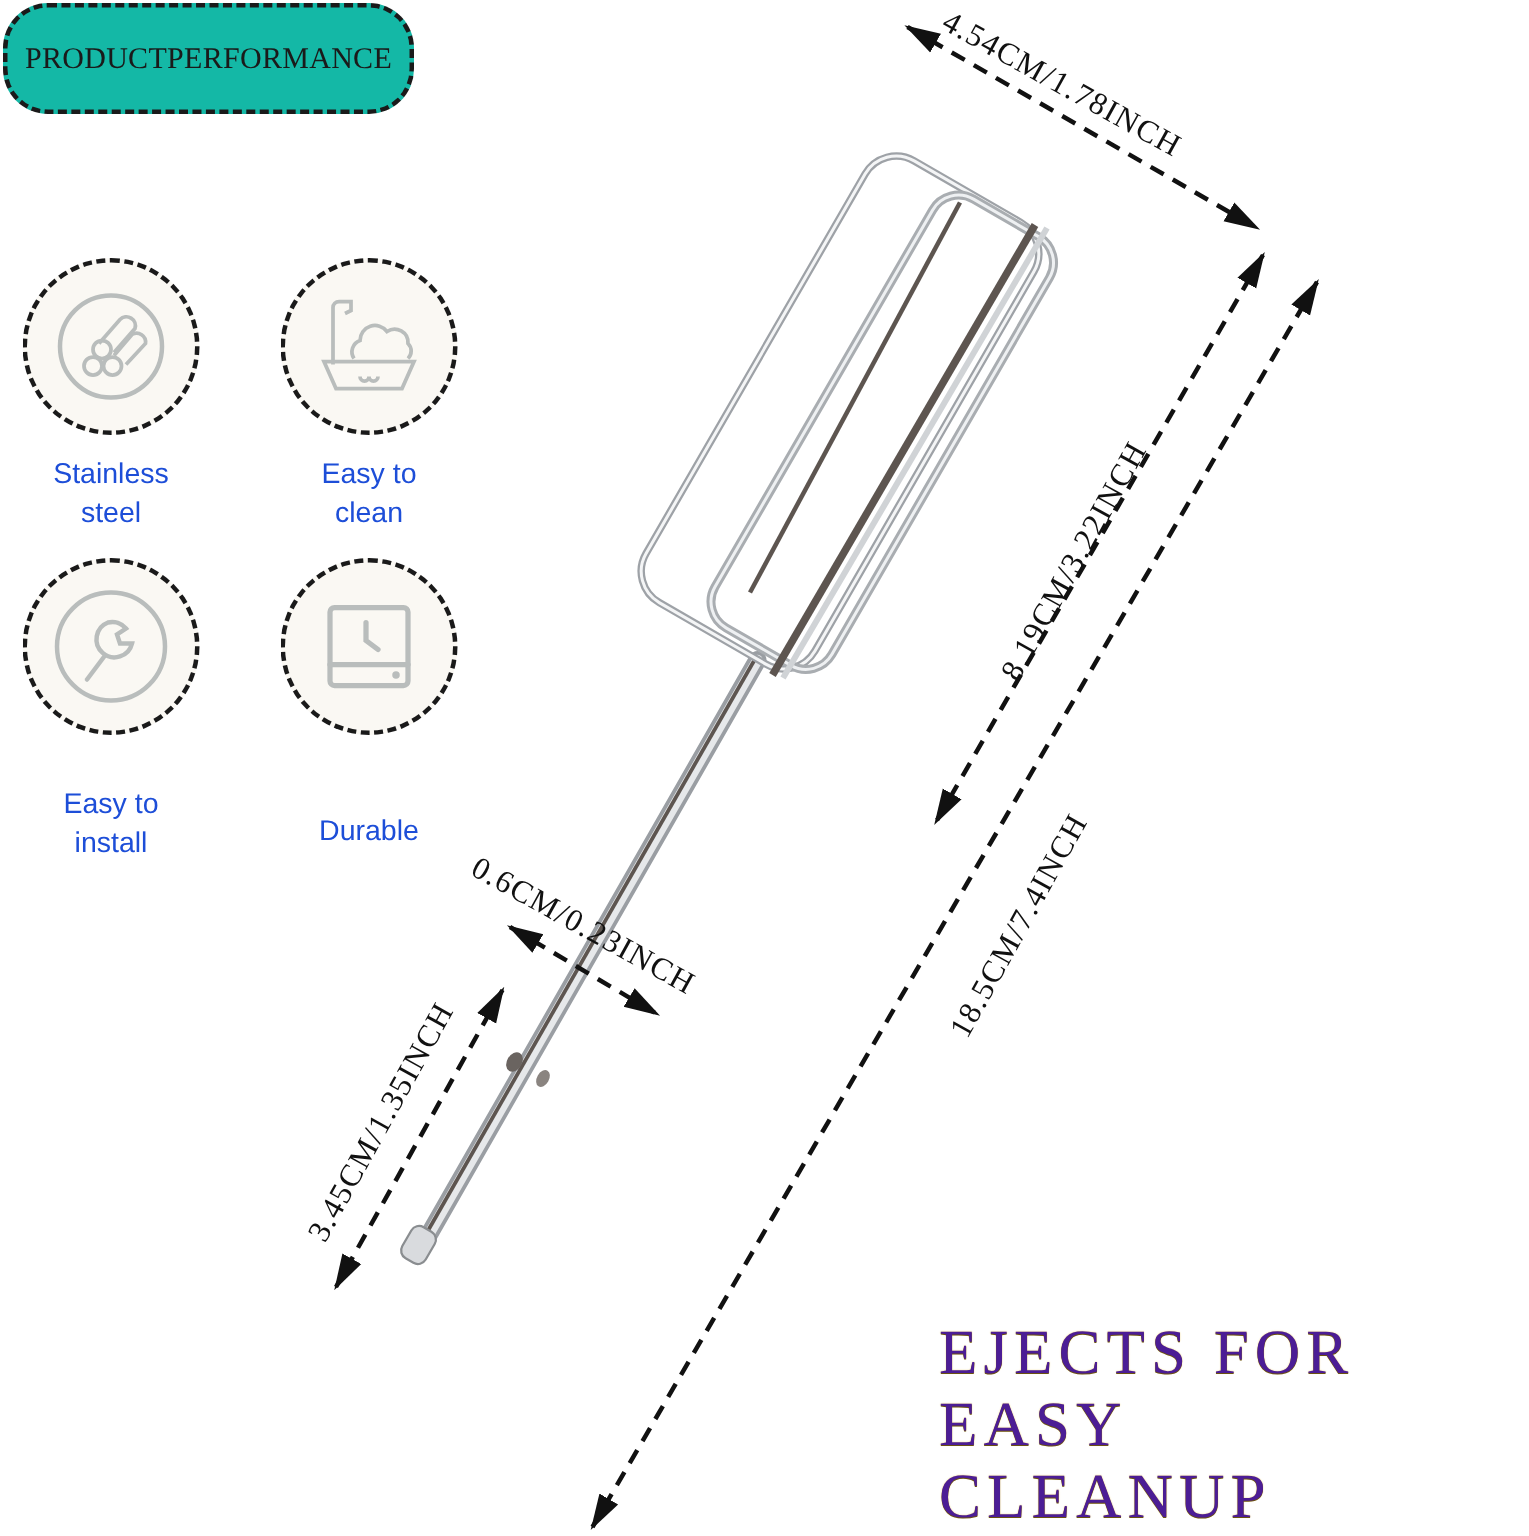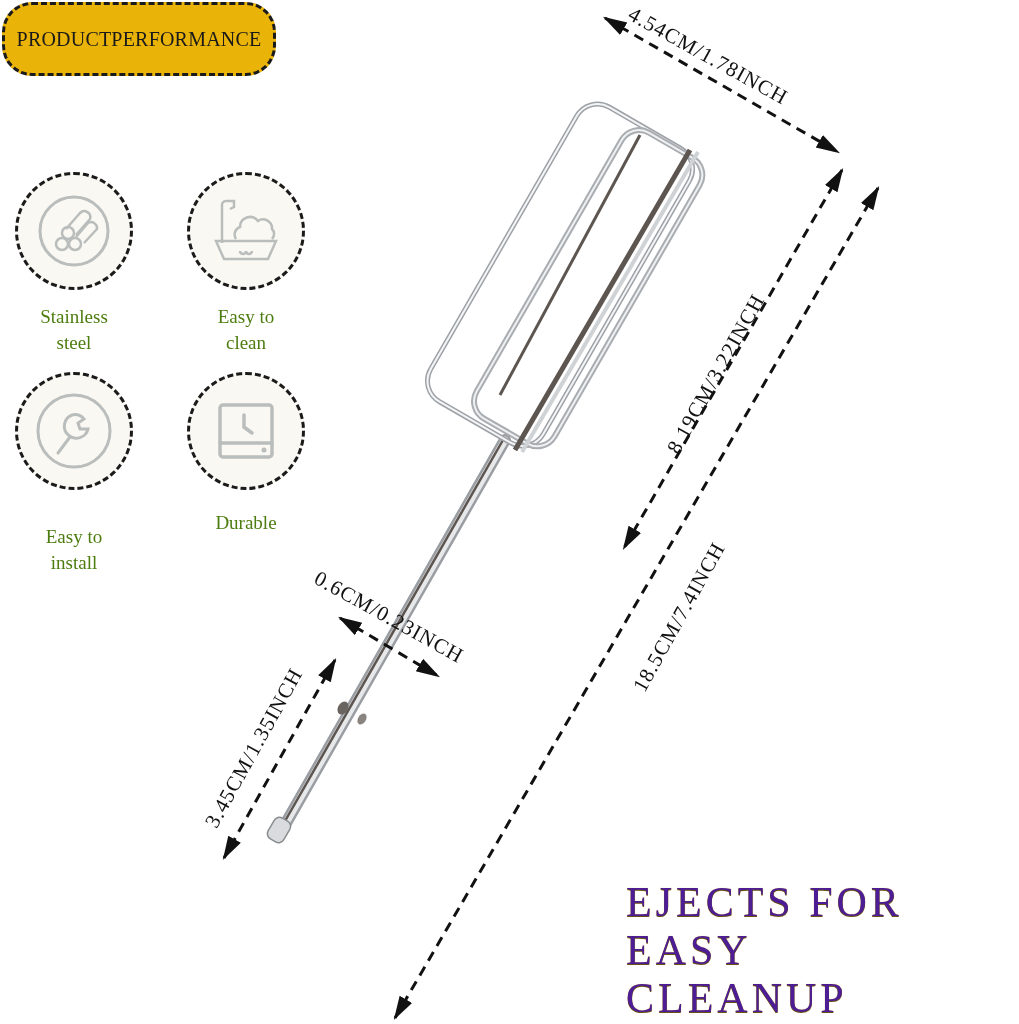--- a/index.html
+++ b/index.html
@@ -1,31 +1,31 @@
 <!DOCTYPE html>
 <html><head>
 <meta charset="utf-8">
 <style>
   html, body { margin:0; padding:0; background:#ffffff; }
   body { width:1019px; height:1024px; position:relative; overflow:hidden;
          font-family:"Liberation Serif", serif; }
   .title-pill {
     position:absolute; left:2px; top:2px; width:274px; height:74px;
-    border:3px dashed #1a1a1a; border-radius:30px; background:#eab308;
+    border:3px dashed #1a1a1a; border-radius:30px; background:#14b8a6;
     box-sizing:border-box; display:flex; align-items:center; justify-content:center;
     font-family:"Liberation Serif", serif; font-size:20px; color:#1a1a1a; letter-spacing:0.2px;
   }
   .feature { position:absolute; width:140px; text-align:center; }
   .feature .circle {
     width:118px; height:118px; margin:0 auto; border-radius:50%;
     border:3px dashed #1a1a1a; background:#faf8f3; box-sizing:border-box;
     display:flex; align-items:center; justify-content:center;
   }
   .feature .label {
-    font-family:Liberation Serif, serif; font-size:19px; color:#4d7c0f;
+    font-family:Liberation Sans, sans-serif; font-size:19px; color:#1d4ed8;
     line-height:26px; margin-top:14px; white-space:pre-line;
   }
   .dim-label {
     position:absolute; font-family:"Liberation Serif", serif; font-size:21px;
     color:#111; white-space:nowrap; transform-origin:0 0; letter-spacing:1px;
   }
   .tagline {
     position:absolute; left:626px; top:878px; font-family:"Liberation Serif", serif;
     font-size:42px; letter-spacing:4px; line-height:48px; color:#4c1d95;
     text-shadow:0 1px 0 #6b5210, 0 0 1px #e8c65a;
@@ -88,21 +88,21 @@
   <div class="circle">
     <svg width="64" height="64" viewBox="0 0 64 64">
       <g fill="none" stroke="#b9bdbc" stroke-width="3.5" stroke-linecap="round">
         <rect x="6" y="6" width="52" height="52" rx="3"></rect>
         <line x1="6" y1="44" x2="58" y2="44"></line>
         <path d="M30 16 L30 28 L38 34"></path>
       </g>
       <circle cx="50" cy="51" r="2.5" fill="#b9bdbc"></circle>
     </svg>
   </div>
-  <div class="label" style="margin-top:20px;">Durable</div>
+  <div class="label" style="margin-top:52px;">Durable</div>
 </div>
 
 <svg class="overlay" width="1019" height="1024" viewBox="0 0 1019 1024">
   <defs>
     <marker id="arr" viewBox="0 0 10 10" refX="9" refY="5" markerWidth="8" markerHeight="8" orient="auto-start-reverse">
       <path d="M0 2 L10 5 L0 8 Z" fill="#111"></path>
     </marker>
     <linearGradient id="metal" x1="0" y1="0" x2="1" y2="0">
       <stop offset="0" stop-color="#f5f6f7"></stop>
       <stop offset="0.35" stop-color="#bfc3c7"></stop>

